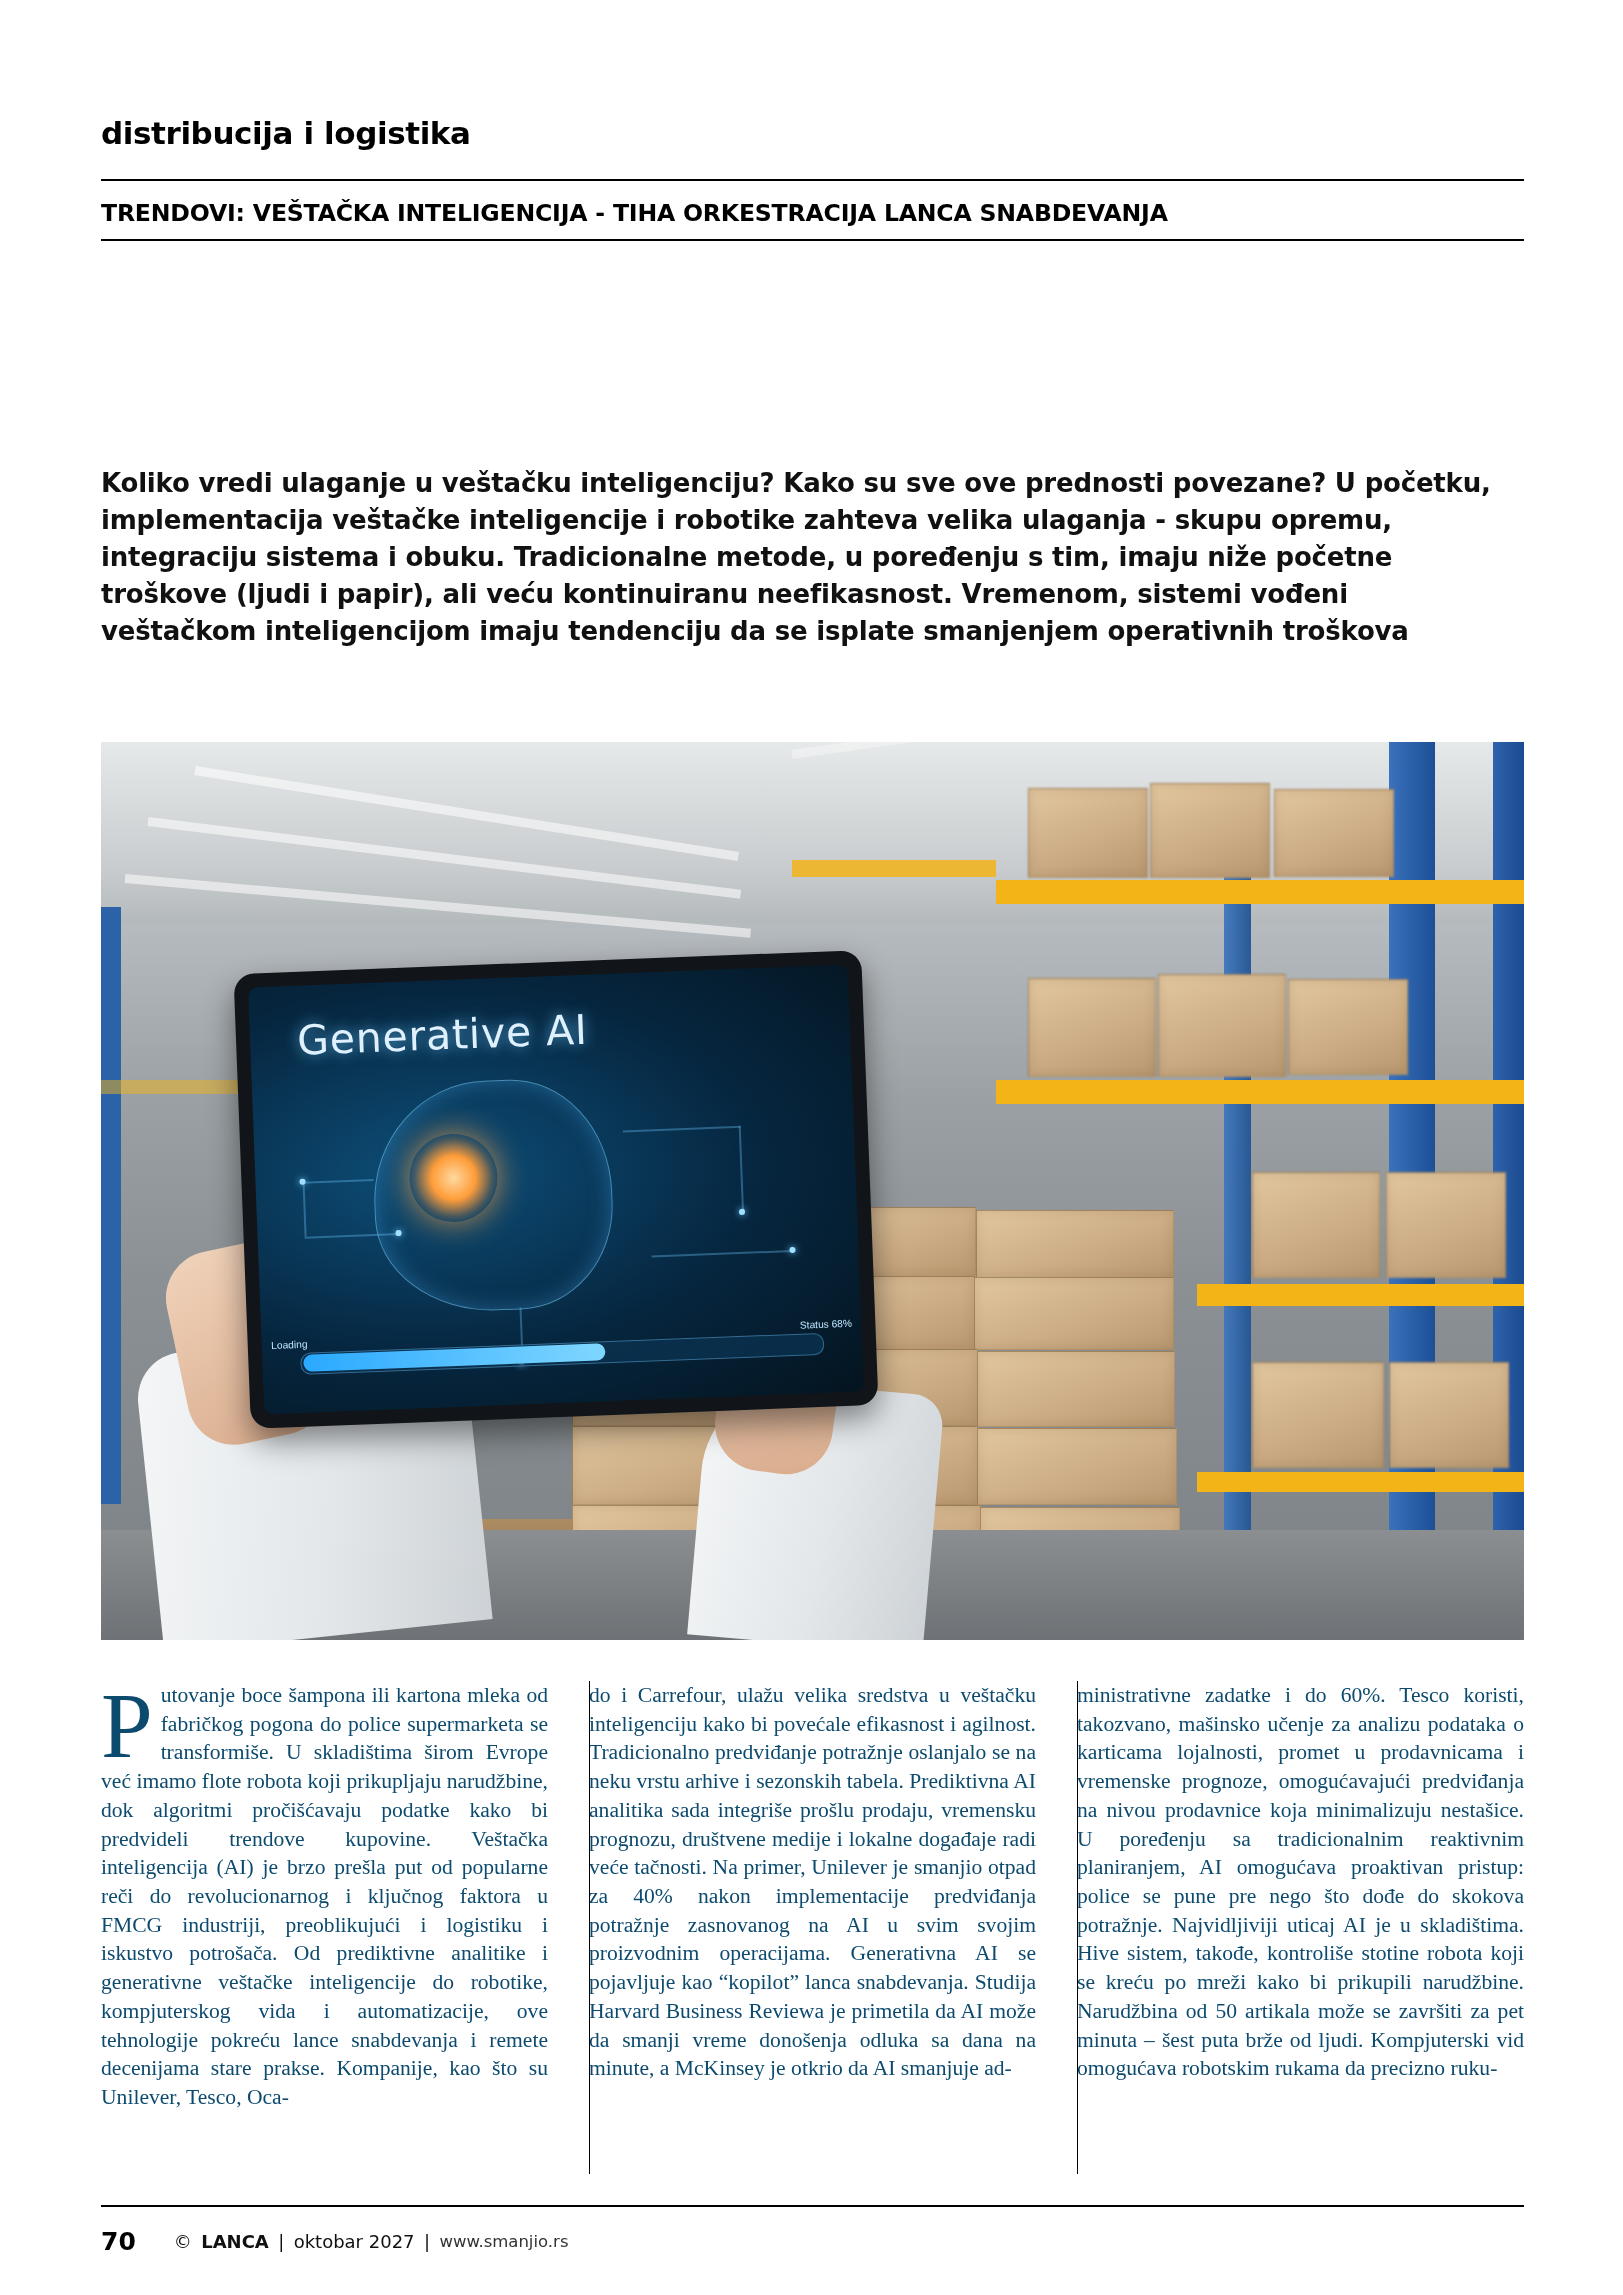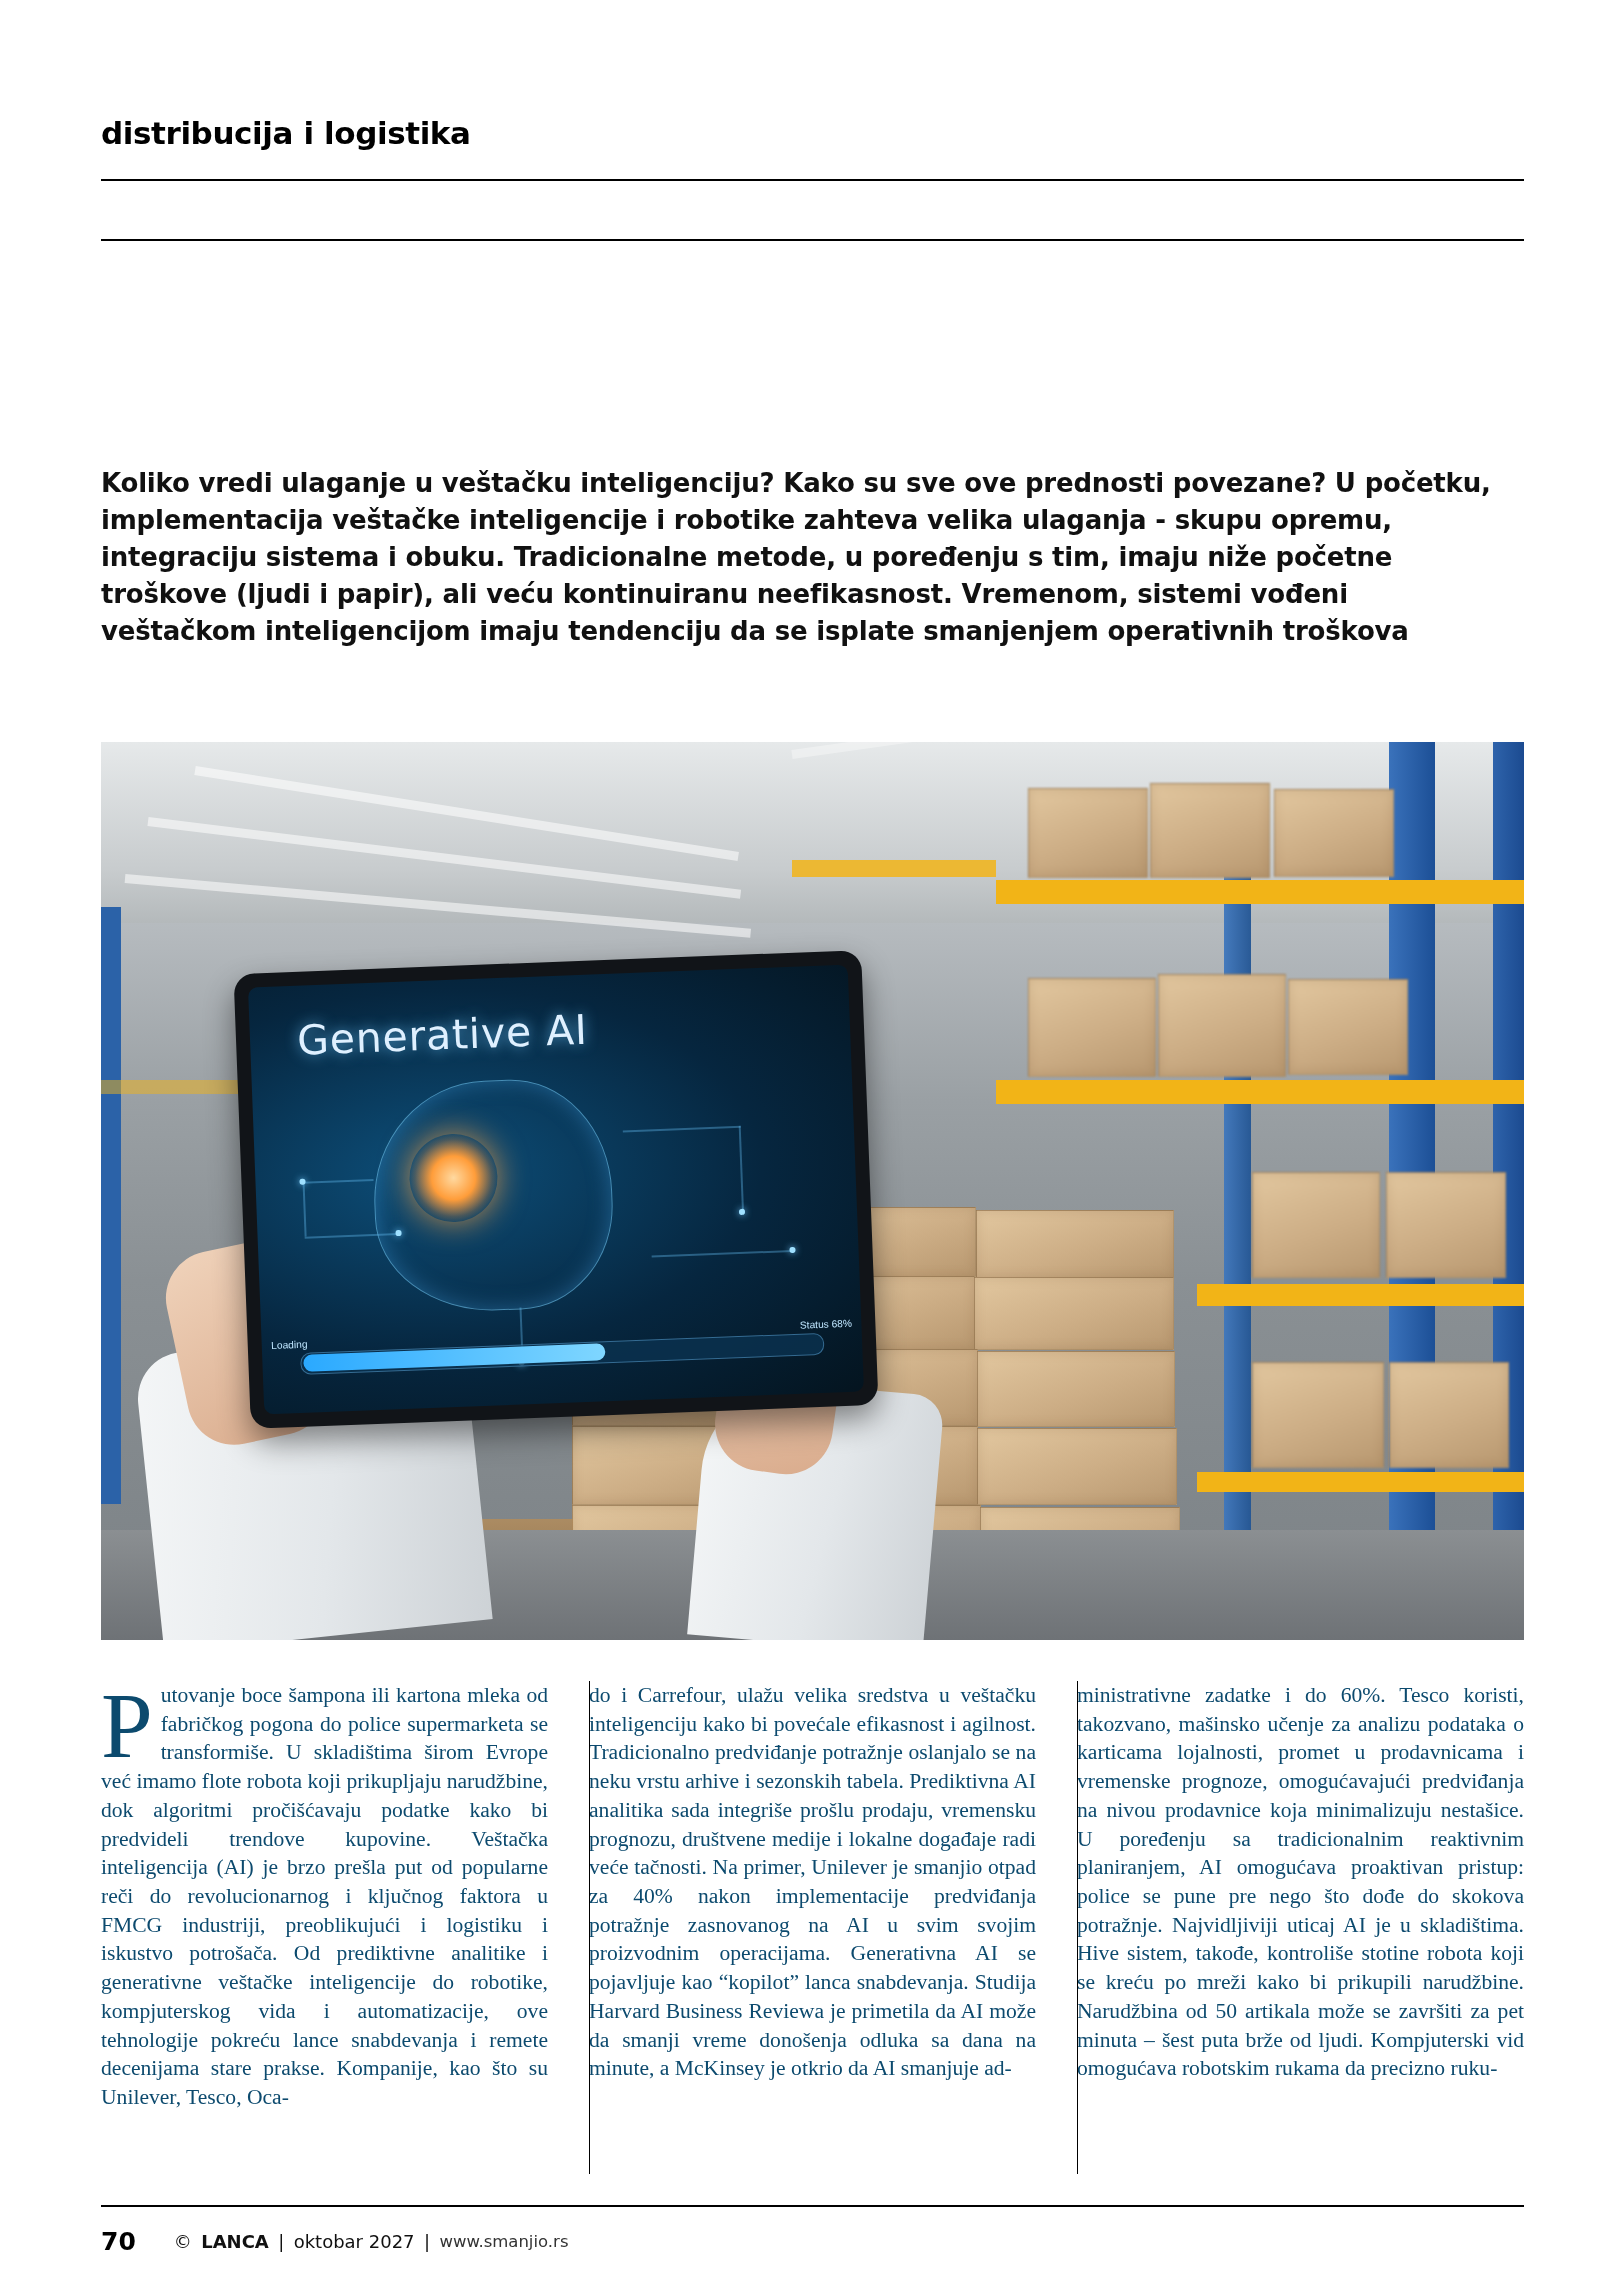--- a/index.html
+++ b/index.html
@@ -301,20 +301,21 @@
 </style>
 </head>
 <body>
 
 <div class="page">
 
   <div class="kicker-section">
     <div class="section-title">distribucija i logistika</div>
   </div>
   <div class="rule-top"></div>
+  <div class="trend-line">TRENDOVI: VEŠTAČKA INTELIGENCIJA - TIHA ORKESTRACIJA LANCA SNABDEVANJA</div>
   <div class="rule-under-trend"></div>
 
 
   <div class="standfirst">Koliko vredi ulaganje u veštačku inteligenciju? Kako su sve ove prednosti povezane? U početku, implementacija veštačke inteligencije i robotike zahteva velika ulaganja - skupu opremu, integraciju sistema i obuku. Tradicionalne metode, u poređenju s tim, imaju niže početne troškove (ljudi i papir), ali veću kontinuiranu neefikasnost. Vremenom, sistemi vođeni veštačkom inteligencijom imaju tendenciju da se isplate smanjenjem operativnih troškova</div>
 
   <div class="photo">
     <div class="wall"></div>
     <div class="ceiling"></div>
 
     <div class="ceilingbeam" style="left:94px; top:23.6px; width:550px; transform:rotate(9deg);"></div>

